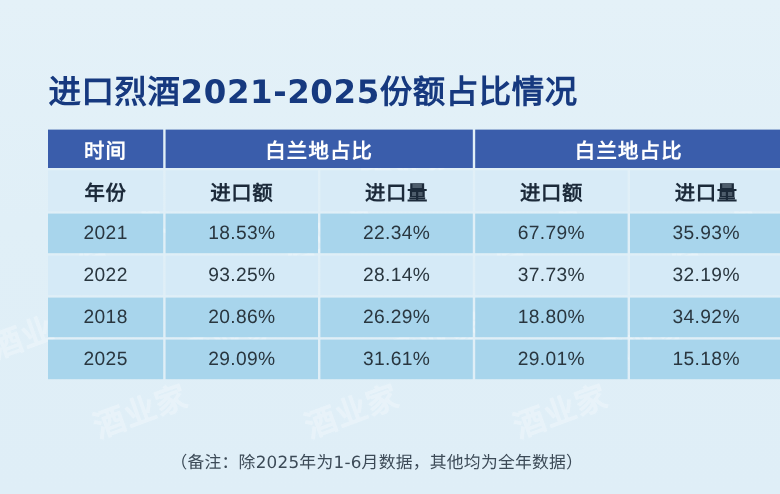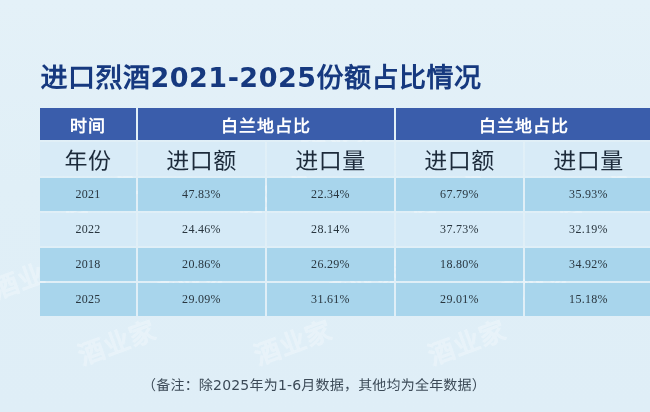--- a/index.html
+++ b/index.html
@@ -99,32 +99,32 @@
     font-weight: 700;
     font-family: "DejaVu Sans", "Liberation Sans", sans-serif;
     letter-spacing: 1px;
   }
 
   
   tr.sub-row td {
     height: 34px;
     background: #d8ebf7;
     color: #1c2a3a;
-    font-size: 23px;
-    font-weight: 400;
+    font-size: 17px;
+    font-weight: 700;
     font-family: "DejaVu Sans", "Liberation Sans", sans-serif;
     letter-spacing: .5px;
   }
 
   
   tr.data-row td {
     height: 33px;
-    font-size: 12px;
+    font-size: 16px;
     color: #29363f;
-    font-family: Liberation Serif, serif;
+    font-family: Liberation Sans, sans-serif;
     letter-spacing: .3px;
   }
   tr.data-row.odd td  { background: #a8d5ec; }
   tr.data-row.even td { background: #d5eaf7; text-align: center; }
 
   
   .footnote {
     position: absolute;
     left: 0;
     top: 374px;
@@ -184,28 +184,28 @@
           <td>年份</td>
           <td>进口额</td>
           <td>进口量</td>
           <td>进口额</td>
           <td>进口量</td>
         </tr>
       </thead>
       <tbody>
         <tr class="data-row odd">
           <td>2021</td>
-          <td>47.83%</td>
+          <td>18.53%</td>
           <td>22.34%</td>
           <td>67.79%</td>
           <td>35.93%</td>
         </tr>
         <tr class="data-row even">
           <td>2022</td>
-          <td>24.46%</td>
+          <td>93.25%</td>
           <td>28.14%</td>
           <td>37.73%</td>
           <td>32.19%</td>
         </tr>
         <tr class="data-row odd">
           <td>2018</td>
           <td>20.86%</td>
           <td>26.29%</td>
           <td>18.80%</td>
           <td>34.92%</td>

